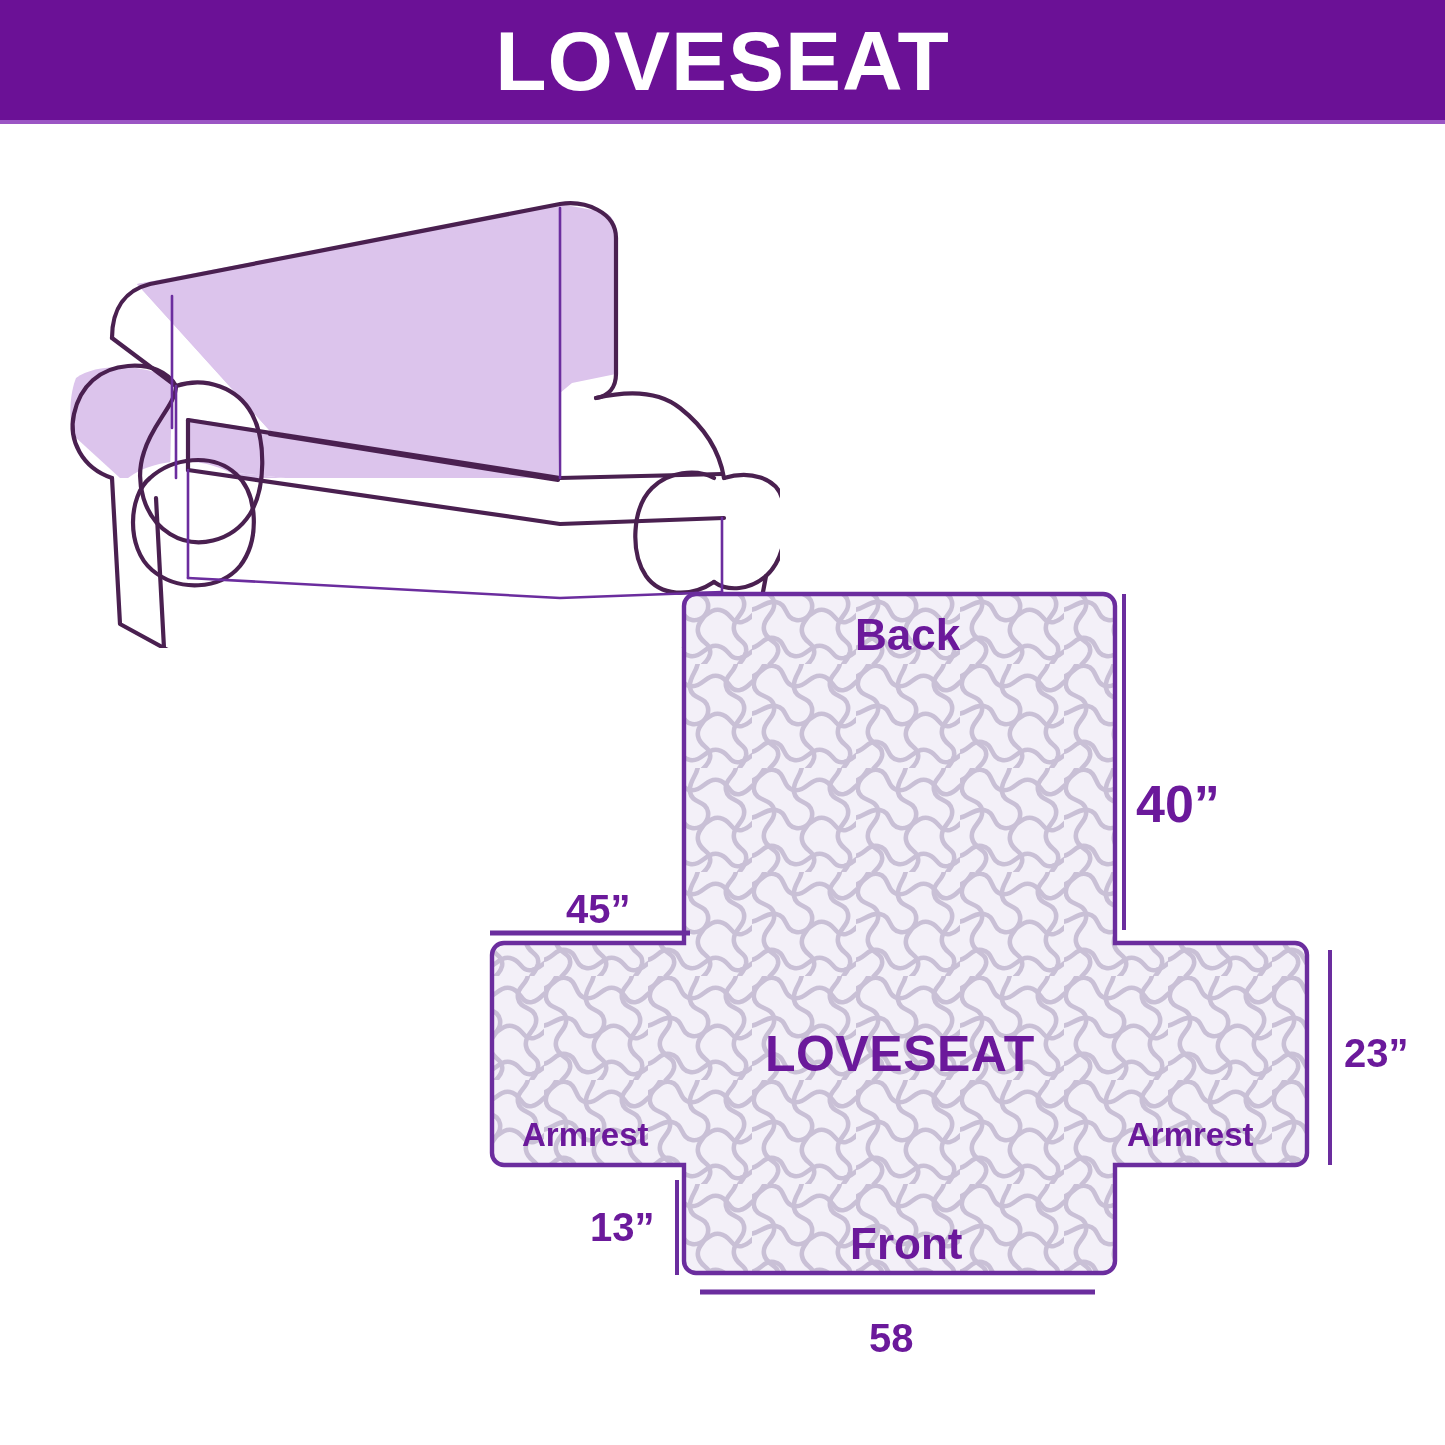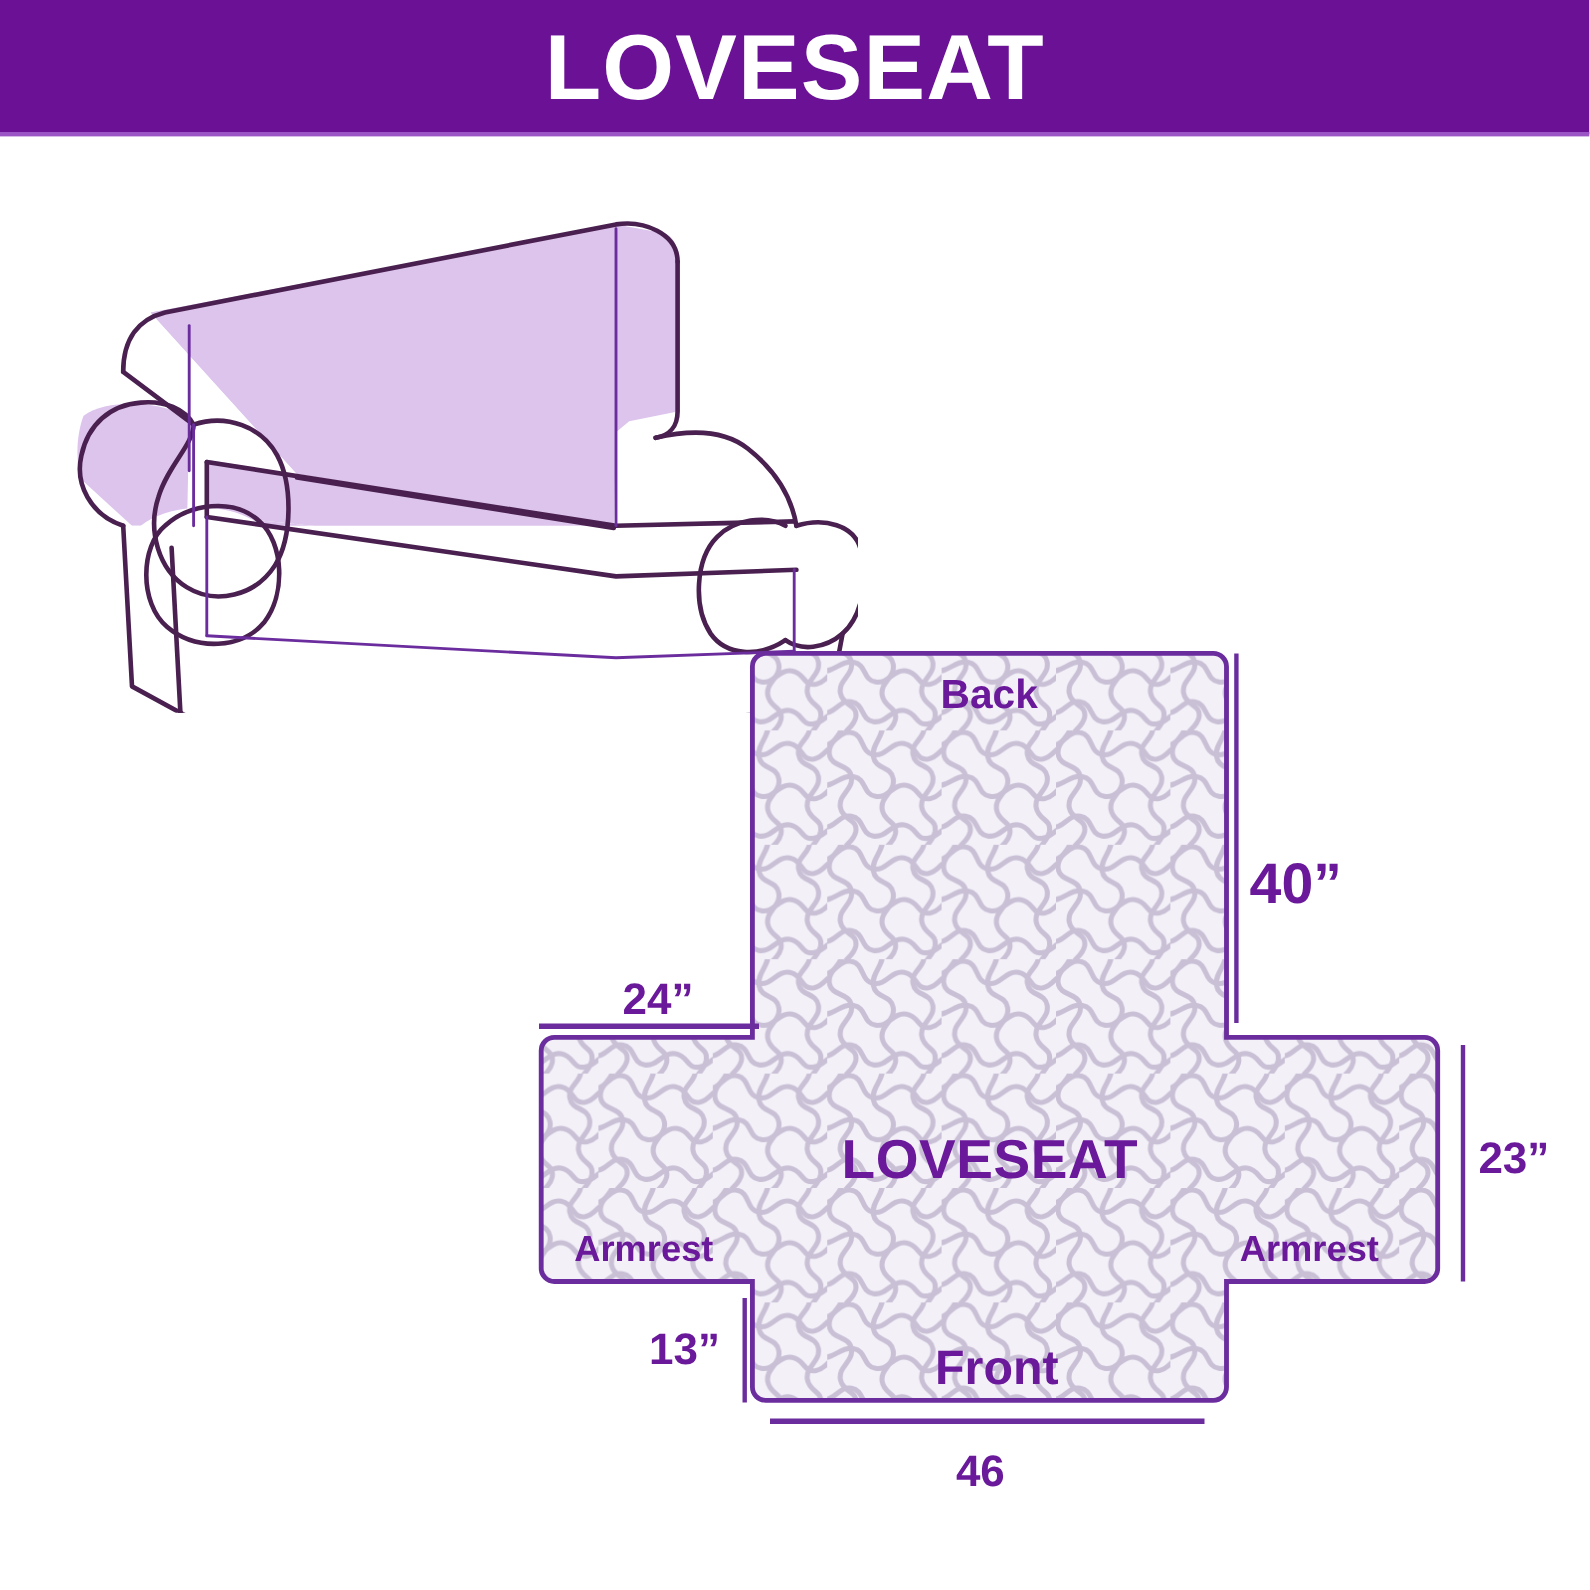--- a/index.html
+++ b/index.html
@@ -64,21 +64,21 @@
 
   
   .diag-label {
     position: absolute;
     color: #6B199B;
     font-weight: bold;
     font-family: "Liberation Sans", sans-serif;
     white-space: nowrap;
     line-height: 1;
   }
-  #label-back      { left: 855px;  top: 613px;  font-size: 37px; }
+  #label-back      { left: 855px;  top: 613px;  font-size: 44px; }
   #label-loveseat  { left: 765px;  top: 1029px; font-size: 50px; letter-spacing: 0.5px; }
   #label-armrest-left  { left: 522px;  top: 1118px; font-size: 33px; }
   #label-armrest-right { left: 1127px; top: 1118px; font-size: 33px; }
   #label-front     { left: 850px;  top: 1222px; font-size: 44px; }
 
   .dim-label {
     position: absolute;
     color: #6B199B;
     font-weight: bold;
     font-family: "Liberation Sans", sans-serif;
@@ -243,17 +243,17 @@
 <div class="diag-label" id="label-armrest-left">Armrest</div>
 
 <div class="diag-label" id="label-armrest-right">Armrest</div>
 
 <div class="diag-label" id="label-front">Front</div>
 
 <div class="dim-label" id="dim-40">40”</div>
 
 <div class="dim-label" id="dim-23">23”</div>
 
-<div class="dim-label" id="dim-24">24”</div>
+<div class="dim-label" id="dim-24">45”</div>
 
 <div class="dim-label" id="dim-13">13”</div>
 
-<div class="dim-label" id="dim-46">46</div>
+<div class="dim-label" id="dim-46">58</div>
 
 </body></html>

